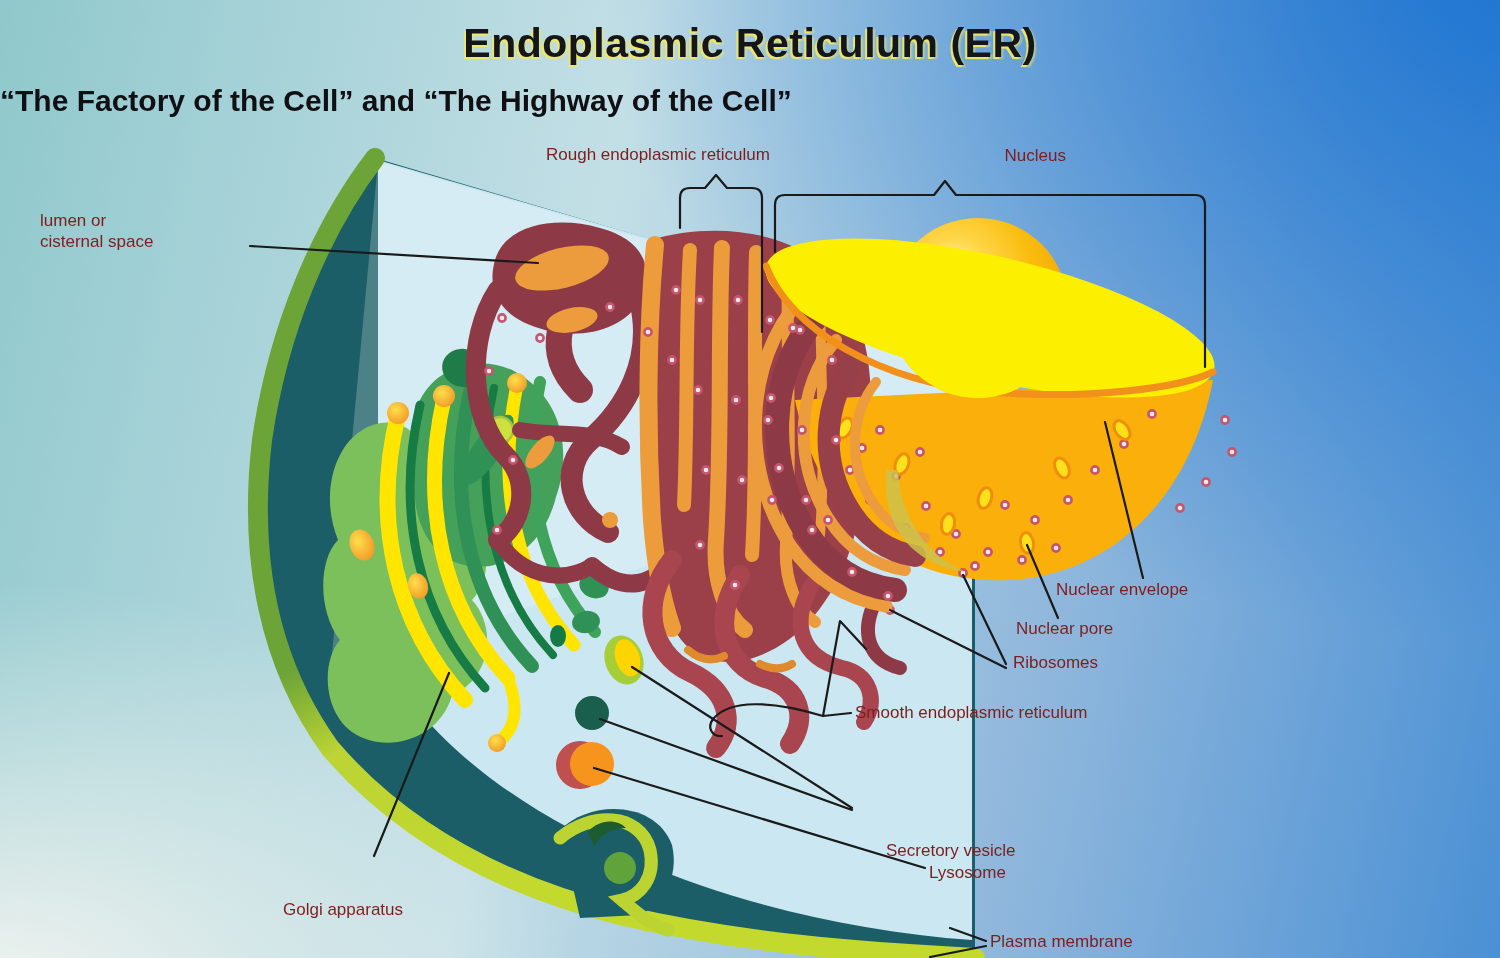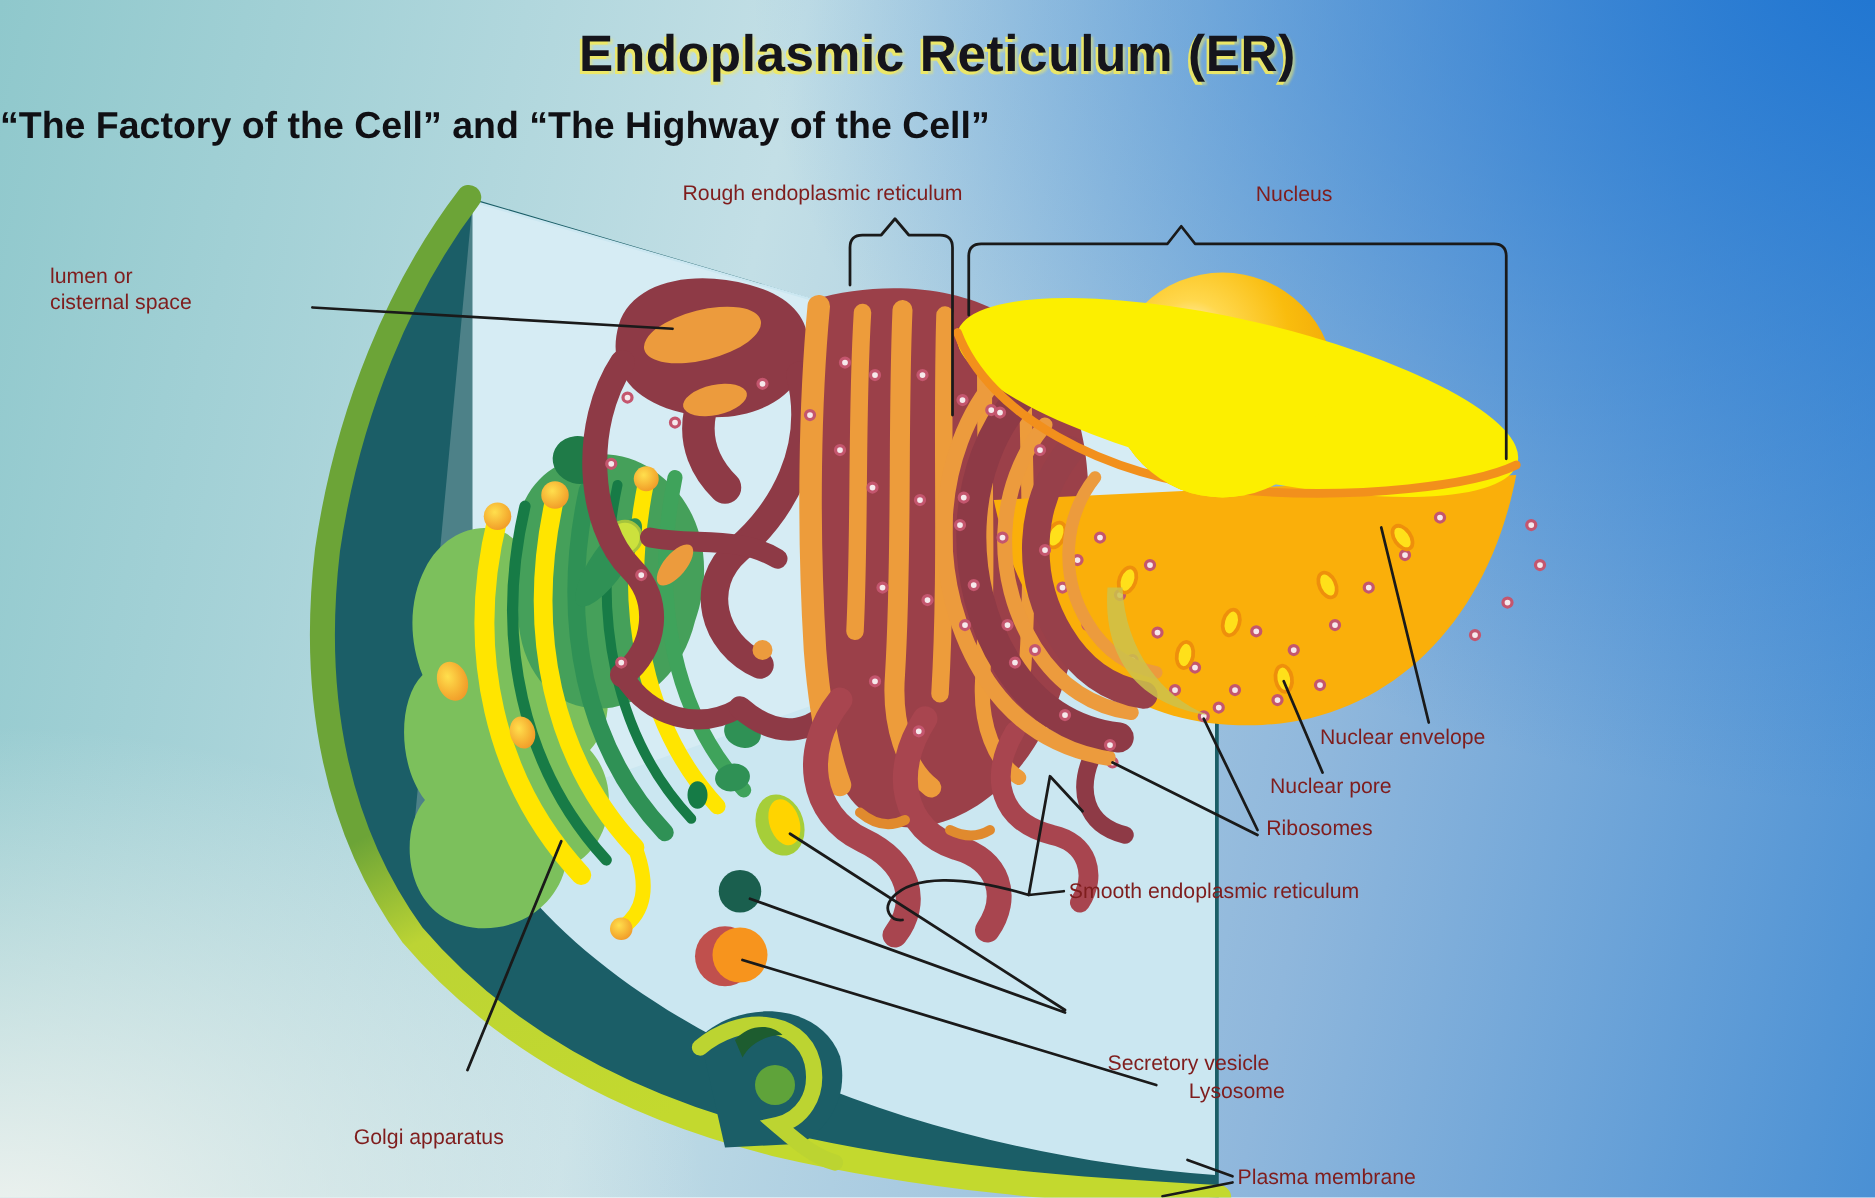--- a/index.html
+++ b/index.html
@@ -265,15 +265,15 @@
 <div class="lbl lumen" style="left:40px;top:210px;width:205px;">
   <div>lumen or</div>
   <div>cisternal space</div>
 </div>
 
 <div class="lbl" style="left:1044px;top:579px;margin-left:12px;">Nuclear envelope</div>
 <div class="lbl" style="left:1016px;top:618px;">Nuclear pore</div>
 <div class="lbl" style="left:1013px;top:652px;">Ribosomes</div>
 <div class="lbl" style="left:855px;top:702px;">Smooth endoplasmic reticulum</div>
 <div class="lbl" style="left:886px;top:800px;margin-top:40px;">Secretory vesicle</div>
-<div class="lbl" style="left:929px;top:862px;margin-left:22px;">Lysosome</div>
+<div class="lbl" style="left:929px;top:862px;">Lysosome</div>
 <div class="lbl" style="left:283px;top:874px;margin-top:25px;">Golgi apparatus</div>
 <div class="lbl" style="left:990px;top:931px;">Plasma membrane</div>
 
 </body></html>

